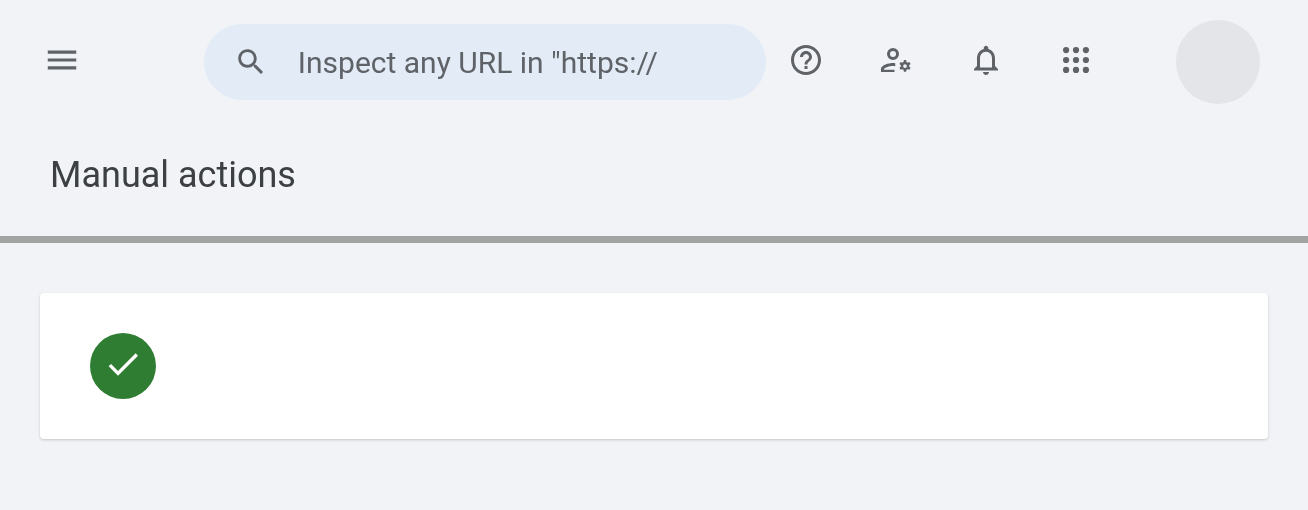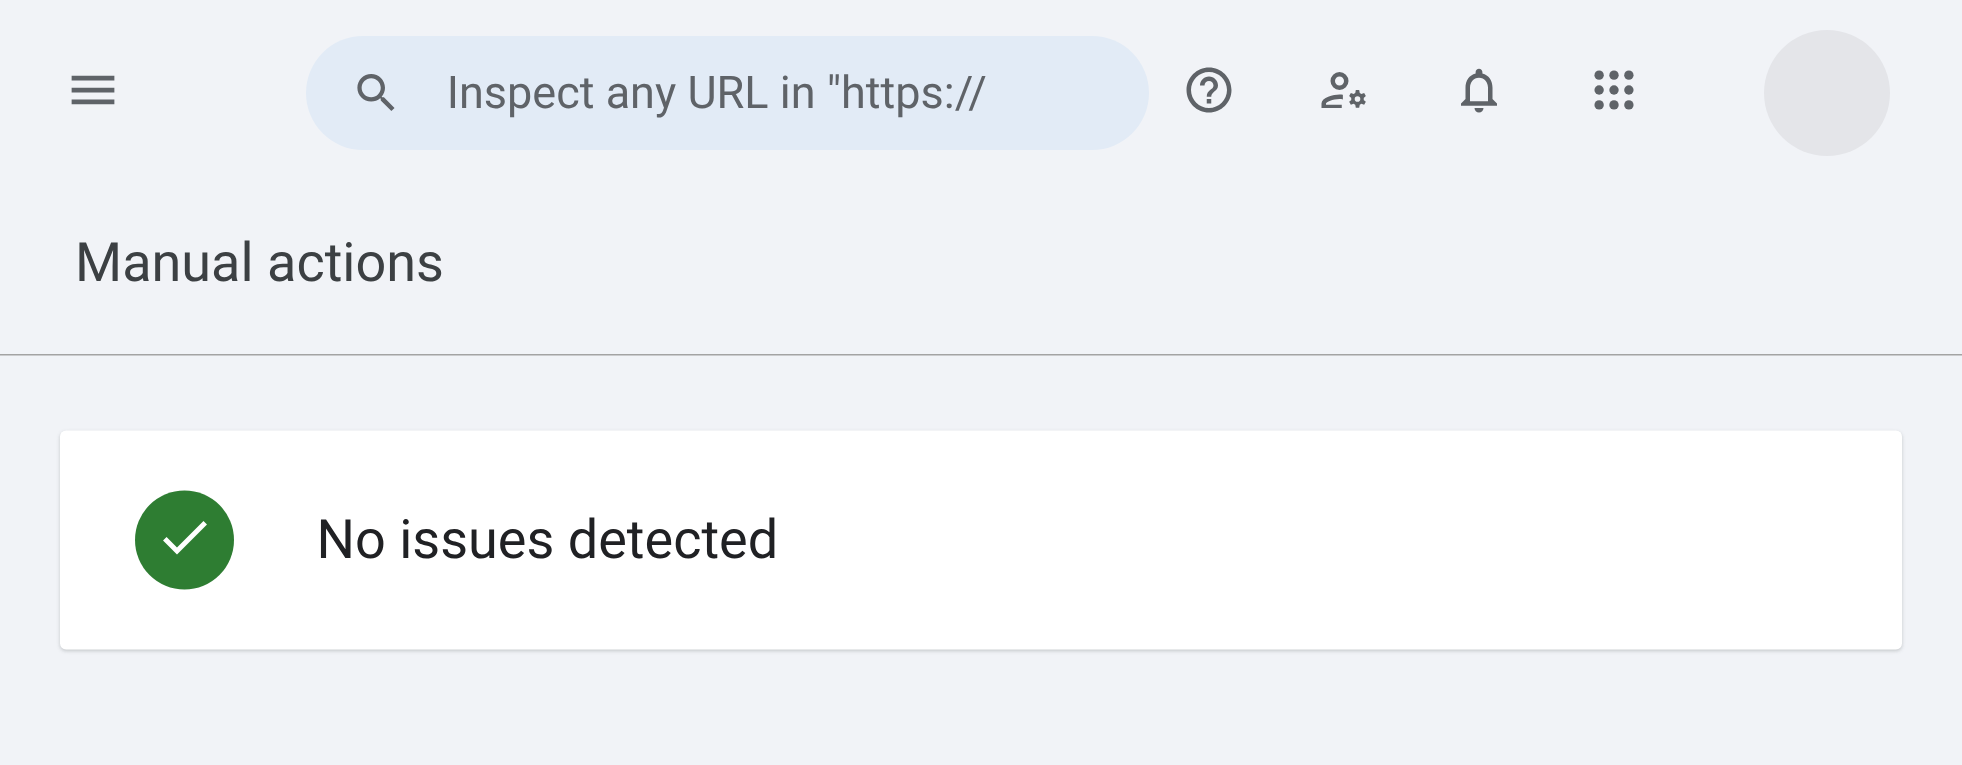--- a/index.html
+++ b/index.html
@@ -75,21 +75,21 @@
     .avatar {
       width: 84px;
       height: 84px;
       border-radius: 50%;
       background: #e4e5e9;
       margin-left: 30px;
       cursor: pointer;
     }
     .page-title-section {
       padding: 30px 50px 40px 50px;
-      border-bottom: 1px solid #a3a3a3;
+      border-bottom: 7px solid #a3a3a3;
     }
     .page-title {
       font-size: 36px;
       color: #3c4043;
       font-weight: 400;
     }
     .content {
       padding: 50px 40px;
     }
     .card {
@@ -185,15 +185,14 @@
 
 <div class="content">
   <div class="card">
     <div class="status-circle">
       <span>
         <svg width="40" height="40" viewBox="0 0 24 24" fill="#fff">
           <path d="M9 16.17L4.83 12l-1.42 1.41L9 19 21 7l-1.41-1.41z"></path>
         </svg>
       </span>
     </div>
-    <div class="status-text">No issues detected</div>
   </div>
 </div>
 
 </body></html>

